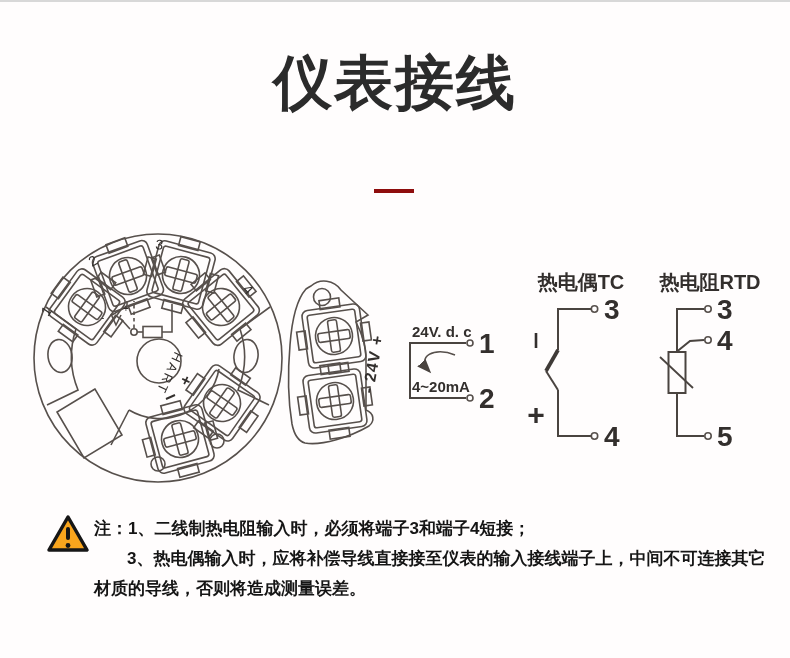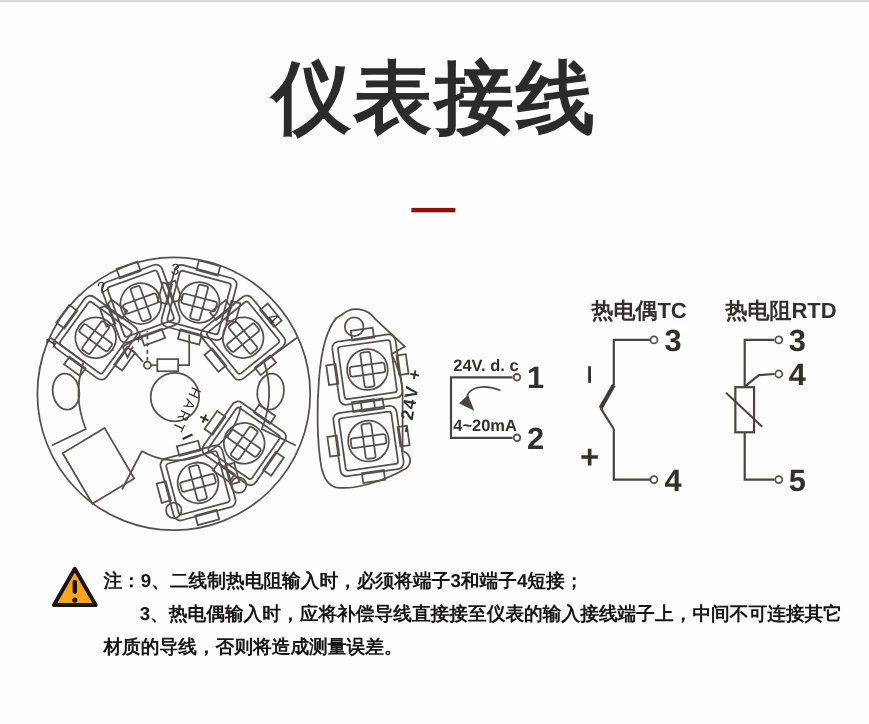--- a/index.html
+++ b/index.html
@@ -4,21 +4,21 @@
 <style>
   html,body{margin:0;padding:0;}
   body{
     width:790px;height:658px;position:relative;overflow:hidden;
     background:#fffdfd;
     font-family:"Liberation Sans",sans-serif;
   }
   .top-border{position:absolute;left:0;top:0;width:790px;height:2px;background:#d8d8d8;}
   .title{
     position:absolute;left:0;right:0;top:54px;margin:0;
-    text-align:center;font-size:72px;line-height:1.0;font-weight:900;
+    text-align:center;font-size:59px;line-height:1.0;font-weight:900;
     color:#2b2b2b;letter-spacing:2px;
   }
   .title-underline{position:absolute;left:374px;top:189px;width:40px;height:4px;background:#8e0d0d;}
   .diagram-svg{position:absolute;left:0;top:0;width:790px;height:658px;}
   .diagram-svg text{font-family:"Liberation Sans",sans-serif;fill:#332f2d;}
   .wire{stroke:#57504c;stroke-width:1.6;fill:none;}
   .wire2{stroke:#4a4440;stroke-width:2;fill:none;}
   .notes{position:absolute;left:0;top:505px;width:790px;}
   .warn-icon{position:absolute;left:46px;top:9px;width:44px;height:40px;}
   .notes-text{
@@ -149,16 +149,16 @@
   </g>
 </svg>
 
 <div class="notes">
   <svg class="warn-icon" viewBox="0 0 44 40">
     <path d="M22,3 L41,36 L3,36 Z" fill="#f9a51d" stroke="#161616" stroke-width="3.5" stroke-linejoin="round"></path>
     <rect x="20" y="13" width="4" height="13" rx="2" fill="#161616"></rect>
     <circle cx="22" cy="31.5" r="2.4" fill="#161616"></circle>
   </svg>
   <div class="notes-text">
-    <p><span>注：</span><span>9、二线制热电阻输入时，必须将端子3和端子4短接；</span></p>
+    <p><span>注：</span><span>1、二线制热电阻输入时，必须将端子3和端子4短接；</span></p>
     <p class="ind">3、热电偶输入时，应将补偿导线直接接至仪表的输入接线端子上，中间不可连接其它材质的导线，否则将造成测量误差。</p>
   </div>
 </div>
 
 </body></html>

